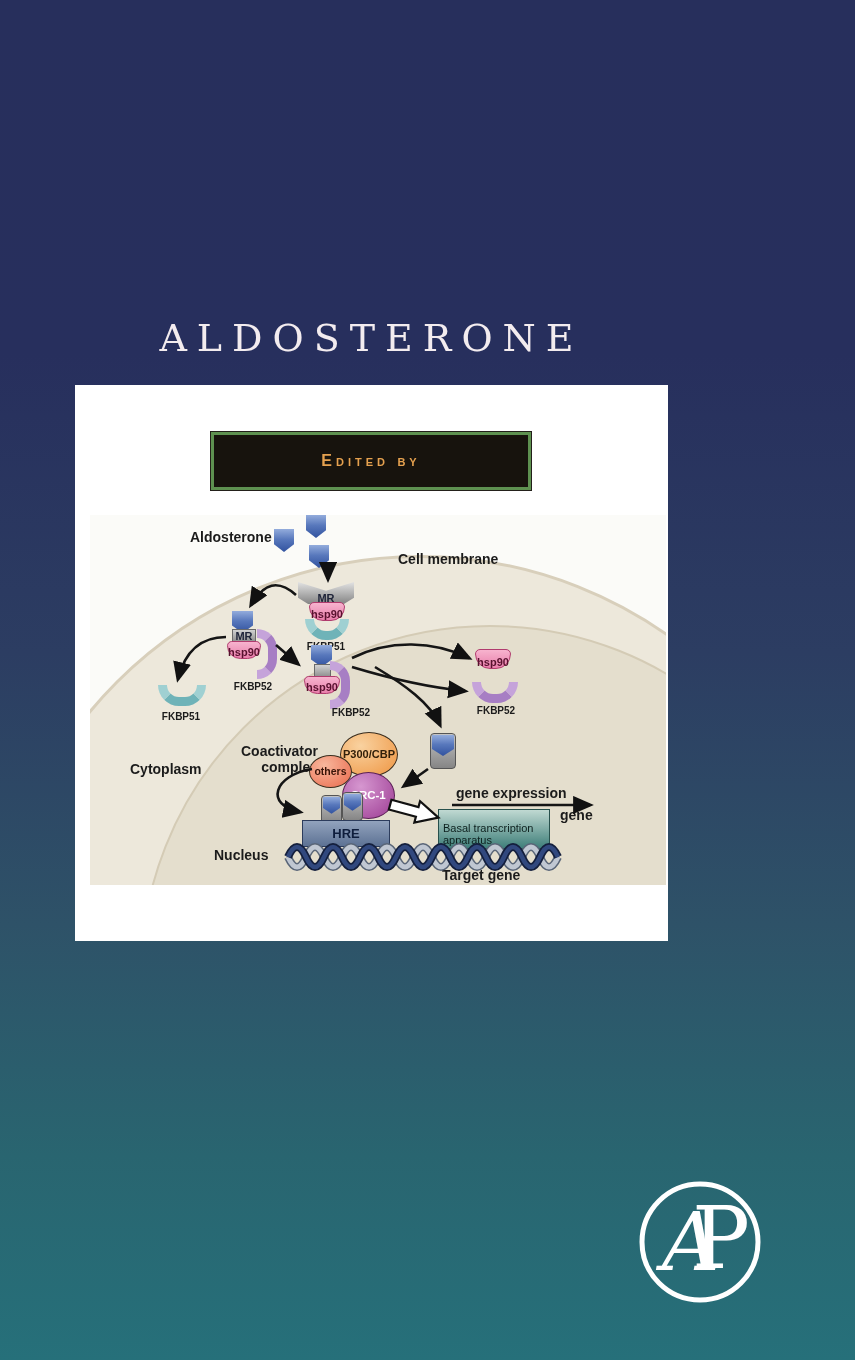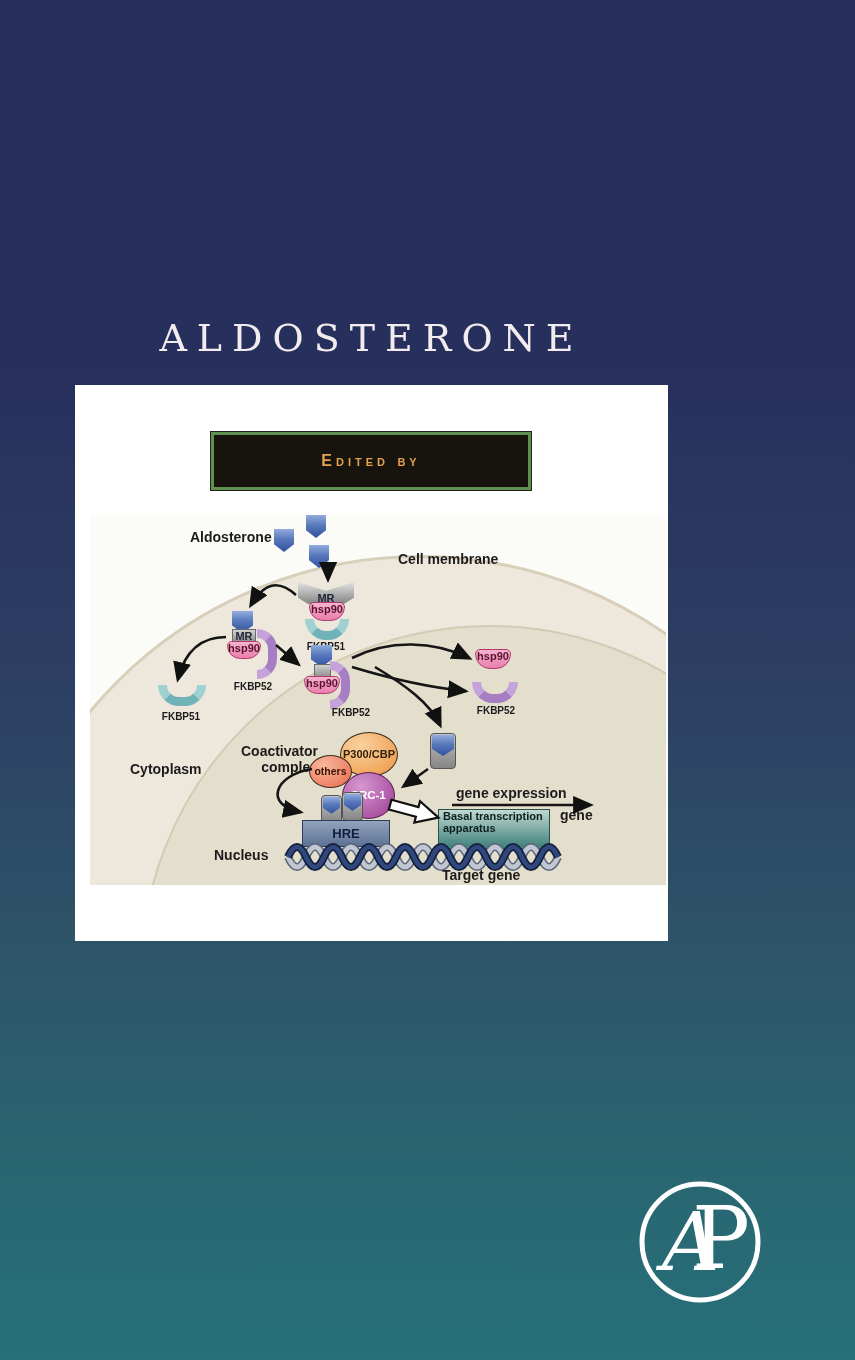--- a/index.html
+++ b/index.html
@@ -41,39 +41,39 @@
   .penta{clip-path:polygon(50% 100%,0 66%,0 0,100% 0,100% 66%);
         background:linear-gradient(180deg,#93acdc 0%,#5878bc 45%,#31529f 100%);}
   .bowtie{clip-path:polygon(0 0,50% 40%,100% 0,100% 72%,82% 100%,18% 100%,0 72%);
         background:linear-gradient(180deg,#e2e2e2,#848484);
         display:flex;align-items:flex-end;justify-content:center;
         font-weight:bold;font-size:11px;color:#20253a;}
   .stem{background:linear-gradient(180deg,#d2d2d2,#8d8d8d);border:1px solid #6a6a6a;box-sizing:border-box;
         display:flex;align-items:center;justify-content:center;font-weight:bold;font-size:11px;color:#20253a;}
   .hsp{background:linear-gradient(180deg,#f7b3ce,#e87fab);border:1.5px solid #b13b6e;
         border-radius:5px 5px 14px 14px;box-sizing:border-box;
-        display:flex;align-items:flex-start;justify-content:center;
+        display:flex;align-items:flex-end;justify-content:center;
         font-weight:bold;font-size:11px;color:#58112e;}
   .arc-up{box-sizing:border-box;border-style:solid;border-top:none!important;
         border-radius:0 0 999px 999px;}
   .arc-teal{border:9px solid #9fd0d2;border-bottom-color:#6fb3b8;}
   .arc-purple{border:9px solid #c5a3da;border-bottom-color:#a77ec4;}
   .arc-left{box-sizing:border-box;border:9px solid #c5a3da;border-left:none;
         border-radius:0 999px 999px 0;border-right-color:#a77ec4;}
   .ell{border-radius:50%;border:1.8px solid #3a2d1d;box-sizing:border-box;
         display:flex;align-items:center;justify-content:center;
         font-weight:bold;line-height:1.05;}
   .p300{background:radial-gradient(ellipse at 35% 30%,#f9d2a0,#ee9440);color:#32200a;font-size:11px;}
   .others{background:radial-gradient(ellipse at 35% 30%,#f8b79c,#e96a4d);color:#3a1408;font-size:10.5px;}
   .src1{background:radial-gradient(ellipse at 35% 30%,#d697d0,#9c3b93);border-color:#5c2157;color:#ffffff;font-size:11.5px;}
   .hre{background:linear-gradient(180deg,#92a3bd,#5d7294);border:1.5px solid #2c3c5c;box-sizing:border-box;
         display:flex;align-items:center;justify-content:center;
         font-weight:bold;font-size:13px;color:#0f1e3d;}
   .basal{background:linear-gradient(180deg,#c0d9d2,#3f7f7a);border:1px solid #27504c;box-sizing:border-box;
-        padding:0 4px;font-weight:bold;font-size:11px;color:#0d201e;line-height:1.1;}
+        padding:12px 4px;font-weight:normal;font-size:11px;color:#0d201e;line-height:1.1;}
   .recept{border:1px solid #555;border-radius:4px;background:linear-gradient(180deg,#c4c4c4,#858585);}
   .recept .penta{position:absolute;left:1px;right:1px;top:1px;height:62%;}
   
   .ap-logo{left:634px;top:1176px;width:132px;height:132px;}
 </style>
 </head>
 <body>
 
 <div class="abs cover-title">ALDOSTERONE</div>
 

